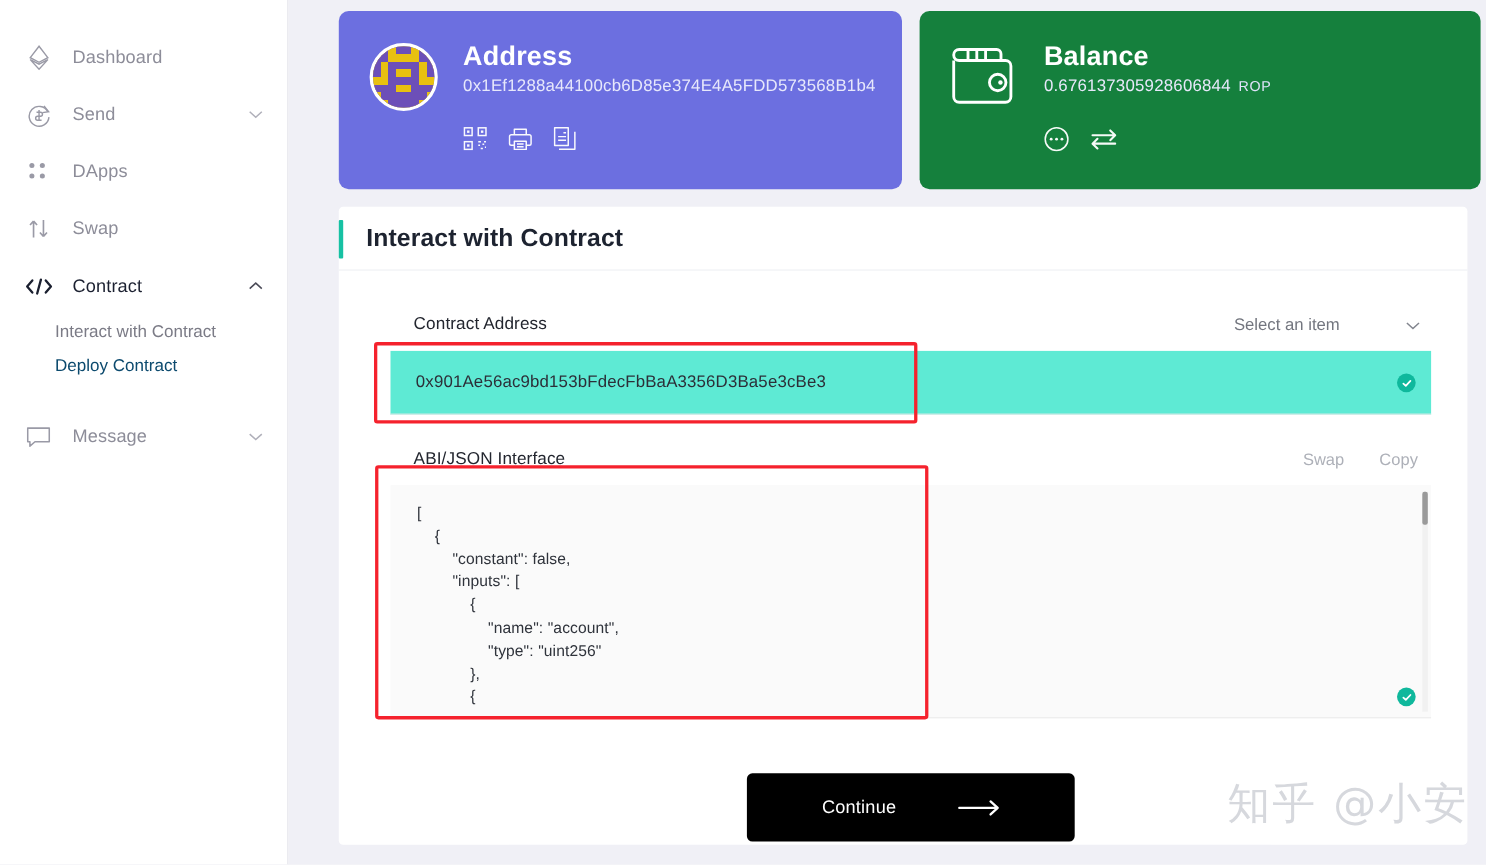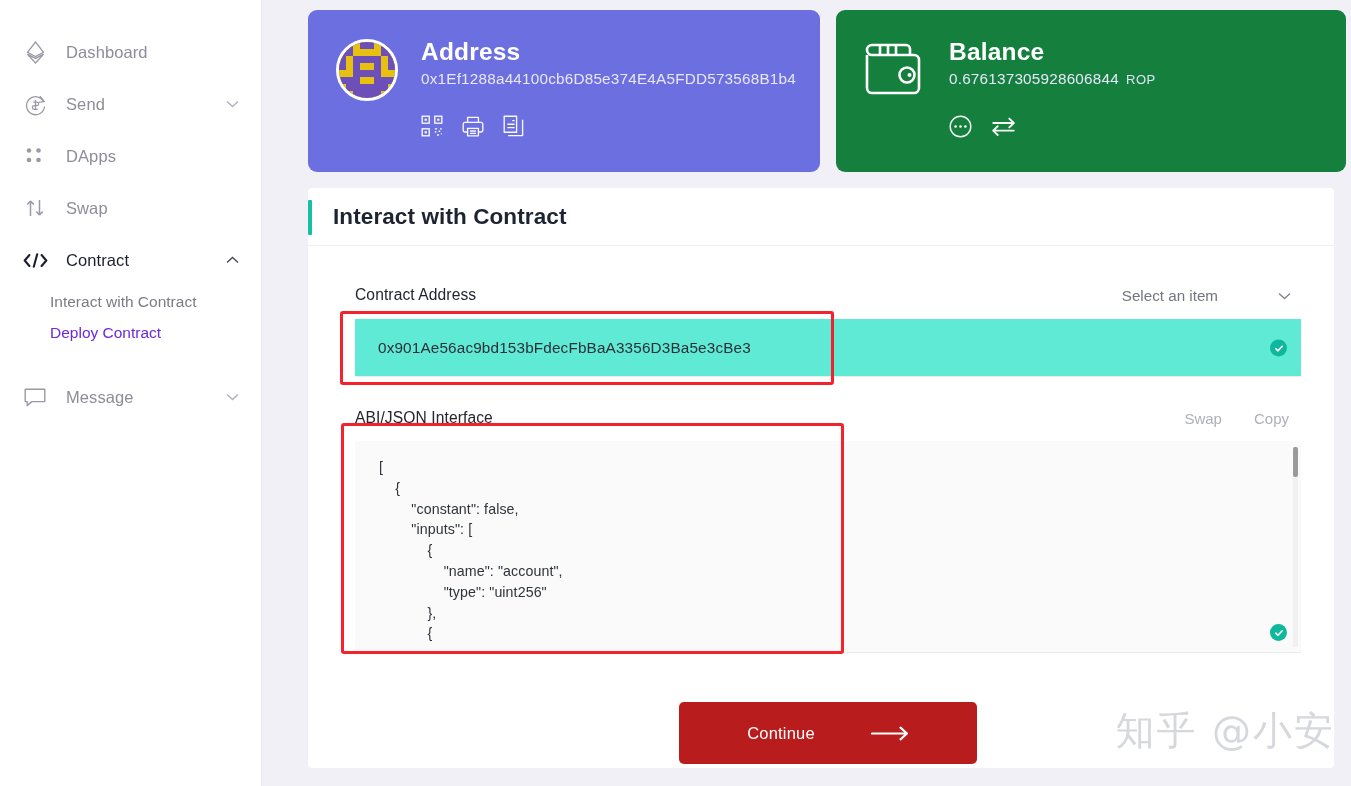--- a/index.html
+++ b/index.html
@@ -49,21 +49,21 @@
   }
   .nav-item.active .ico { color: #1b2030; }
   .nav-item.active .lbl { color: #1b2030; }
   .nav-item.active .chev { color: #4a4a57; }
 
   .sub-item {
     padding-left: 50px;
     height: 31px;
     display: flex; align-items: center;
     font-size: 15.5px;
-    color: #6d28d9;
+    color: #0c4a6e;
     cursor: pointer;
   }
   .sub-item.current { color: #7b7b86; }
 
   .nav-gap-dash { margin-top: 4px; }
 
   
   .main {
     flex: 1 1 auto;
     height: 786px;
@@ -156,20 +156,21 @@
 
   .row-head {
     display: flex; align-items: flex-end;
     justify-content: space-between;
     height: 28px;
   }
   .field-label {
     font-size: 15.6px;
     color: #23262f;
     letter-spacing: .1px;
+    margin-left: 21px;
   }
   .select-item {
     display: flex; align-items: center;
     gap: 60px;
     color: #73767f;
     font-size: 15.2px;
     cursor: pointer;
     padding-right: 10px;
   }
   .select-item .chev { color: #83868f; display: flex; }
@@ -251,21 +252,21 @@
     background: #0fb89c;
     display: flex; align-items: center; justify-content: center;
   }
 
   .footer-actions {
     margin-top: 45px;
     display: flex; flex-direction: column; align-items: center;
   }
   .continue-btn {
     width: 298px; height: 62px;
-    background: #b91c1c;
+    background: #000000;
     border: none;
     border-radius: 5px;
     color: #fff;
     font-size: 16.5px;
     letter-spacing: .2px;
     display: flex; align-items: center; justify-content: center;
     gap: 56px;
     cursor: pointer;
     font-family: "Liberation Sans", sans-serif;
   }

